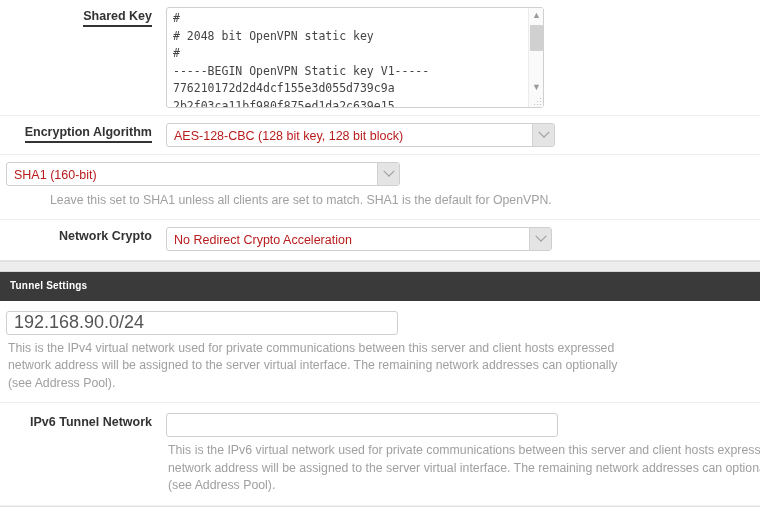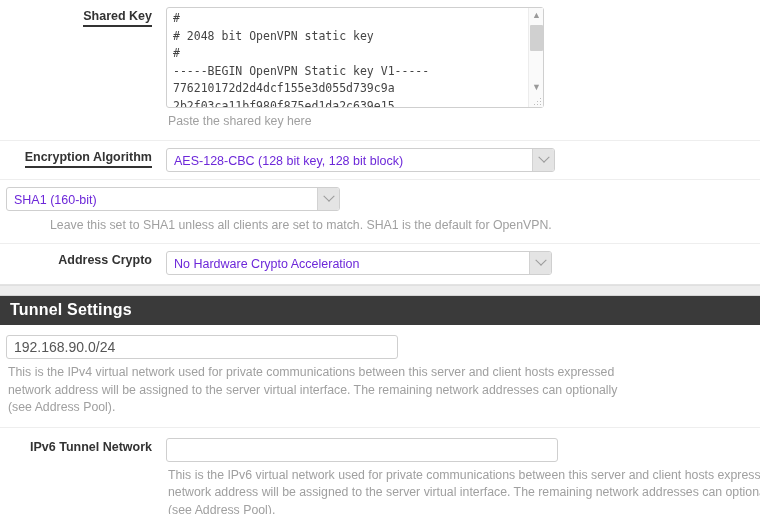--- a/index.html
+++ b/index.html
@@ -33,21 +33,21 @@
     border-right: none;
     box-sizing: border-box;
   }
   .panel-heading {
     background: #3a3a3a;
     color: #ffffff;
     padding: 6px 10px 7px 10px;
     box-sizing: border-box;
   }
   .panel-title {
-    font-size: 16px;
+    font-size: 10px;
     font-weight: bold;
     letter-spacing: .2px;
     line-height: 16px;
   }
   .gap {
     height: 11px;
     background: #ededed;
     border-top: 1px solid #e0e0e0;
     border-bottom: 1px solid #d5d5d5;
     box-sizing: border-box;
@@ -176,21 +176,21 @@
     border: 1px solid #cfcfcf;
     border-radius: 3px;
     background: #ffffff;
     vertical-align: top;
   }
   .sel-text {
     display: block;
     padding: 4px 30px 0 7px;
     font-size: 12.5px;
     line-height: 17px;
-    color: #6d28d9;
+    color: #b91c1c;
     white-space: nowrap;
     overflow: hidden;
   }
   .sel-btn {
     position: absolute;
     top: 0;
     right: 0;
     width: 21px;
     height: 22px;
     background: #e4e4e4;
@@ -209,21 +209,21 @@
   }
 
   
   input.form-control {
     height: 24px;
     box-sizing: border-box;
     border: 1px solid #cfcfcf;
     border-radius: 3px;
     background: #ffffff;
     font-family: "Liberation Sans", sans-serif;
-    font-size: 14px;
+    font-size: 18px;
     color: #555555;
     padding: 2px 7px;
     outline: none;
   }
 
   
   .clip-row {
     position: absolute;
     left: 0;
     top: 503px;
@@ -260,57 +260,56 @@
           </div>
           <div class="ta-grip">
             <i style="left:8px;top:2px"></i>
               <i style="left:5px;top:5px"></i>
               <i style="left:8px;top:5px"></i>
             <i style="left:2px;top:8px"></i>
               <i style="left:5px;top:8px"></i>
               <i style="left:8px;top:8px"></i>
           </div>
         </div>
-        <div class="help-block">Paste the shared key here</div>
       </div>
     </div>
 
     <div class="form-group">
       <div class="col-label">
         <span class="ctrl-label req">Encryption Algorithm</span>
       </div>
       <div class="col-field">
         <div class="sel-wrap" style="width:389px">
           <span class="sel-text">AES-128-CBC (128 bit key, 128 bit block)</span>
           <span class="sel-btn">
             <span class="caret-thin"></span>
           </span>
         </div>
       </div>
     </div>
 
     <div class="form-group">
       <div class="col-field">
-        <div class="sel-wrap" style="width:334px">
+        <div class="sel-wrap" style="width:394px">
           <span class="sel-text">SHA1 (160-bit)</span>
           <span class="sel-btn">
             <span class="caret-thin"></span>
           </span>
         </div>
         <div class="help-block compact">Leave this set to SHA1 unless all clients are set to match. SHA1 is the default for OpenVPN.</div>
       </div>
     </div>
 
     <div class="form-group no-border">
       <div class="col-label">
-        <span class="ctrl-label">Address Crypto</span>
+        <span class="ctrl-label">Network Crypto</span>
       </div>
       <div class="col-field" style="padding-bottom:9px;">
         <div class="sel-wrap" style="width:386px">
-          <span class="sel-text">No Hardware Crypto Acceleration</span>
+          <span class="sel-text">No Redirect Crypto Acceleration</span>
           <span class="sel-btn">
             <span class="caret-thin"></span>
           </span>
         </div>
       </div>
     </div>
 
   </div>
 
   <div class="gap"></div>

